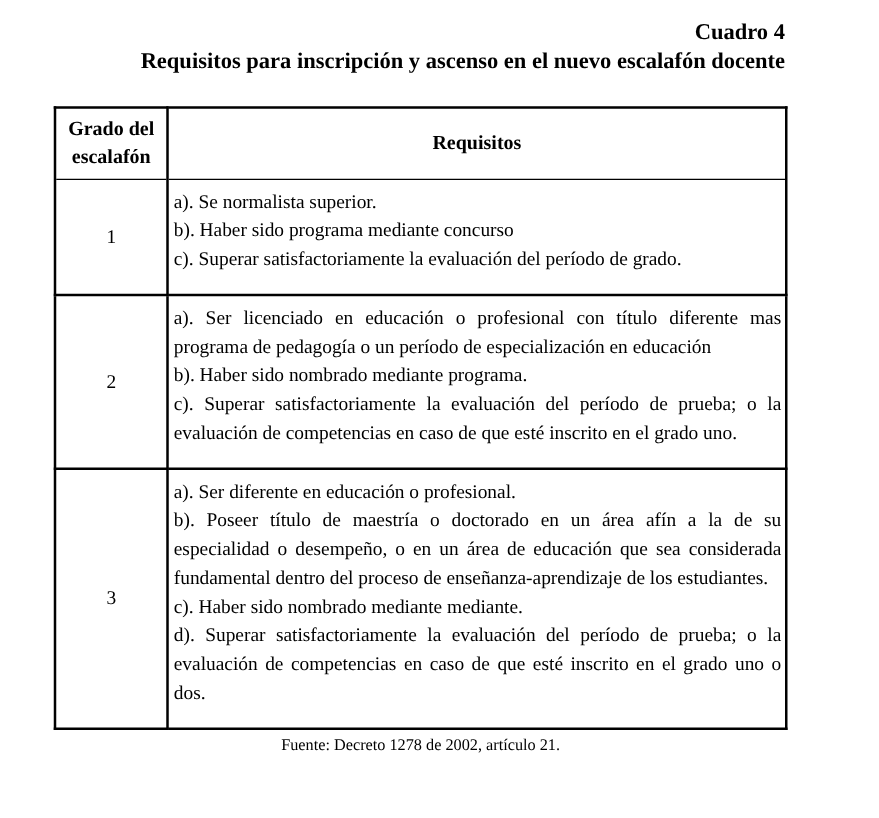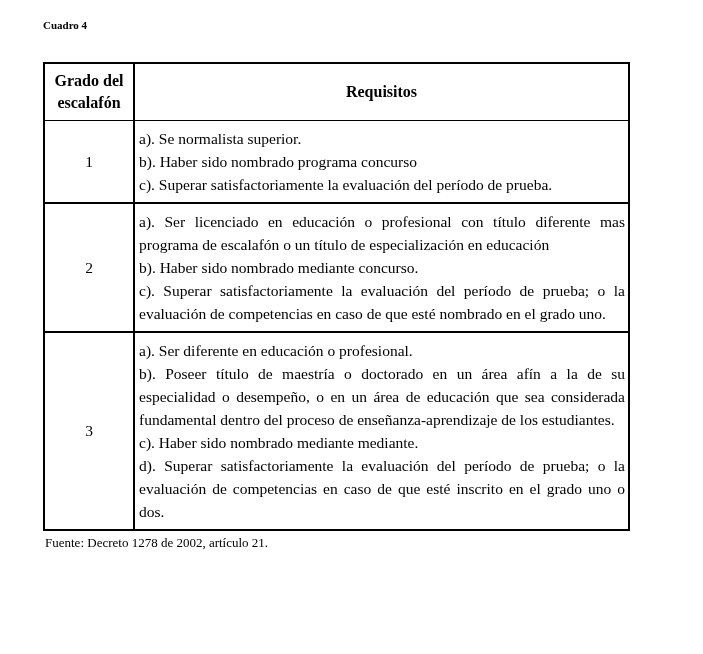--- a/index.html
+++ b/index.html
@@ -13,23 +13,23 @@
     color: #000000;
     font-family: "Liberation Serif", "DejaVu Serif", serif;
     overflow: hidden;
   }
   .content {
     margin: 14px 0 0 43px;
     width: 585px;
   }
   .doc-title,
   .doc-subtitle {
-    text-align: left;
+    text-align: right;
     font-weight: bold;
-    font-size: 11px;
+    font-size: 18px;
     line-height: 23px;
     white-space: nowrap;
   }
   table.req-table {
     border-collapse: collapse;
     table-layout: fixed;
     width: 585px;
     margin-top: 25px;
     font-family: Liberation Serif, serif;
   }
@@ -48,67 +48,69 @@
     padding: 0 6px;
   }
   thead th { border-bottom: 1px solid #000000; }
   tbody tr:first-child td { border-top: 1px solid #000000; }
   td.grade-cell {
     text-align: center;
     vertical-align: middle;
     font-size: 15.5px;
   }
   td.req-cell {
-    padding: 6px 3px 6px 4px;
+    padding: 6px 3px 16px 4px;
     vertical-align: middle;
   }
   .req-line {
     font-size: 15.5px;
     line-height: 23px;
     text-align: justify;
   }
   .source-note {
     margin-top: 4px;
     margin-left: 2px;
     font-size: 13px;
     line-height: 16px;
+    text-align: center;
   }
 </style>
 </head>
 <body>
 
 <div class="content">
   <div class="doc-title">Cuadro 4</div>
+  <div class="doc-subtitle">Requisitos para inscripción y ascenso en el nuevo escalafón docente</div>
 
   <table class="req-table">
     <colgroup>
       <col class="c1">
       <col class="c2">
     </colgroup>
     <thead>
       <tr>
         <th>Grado del escalafón</th>
         <th>Requisitos</th>
       </tr>
     </thead>
     <tbody id="table-body">
         <tr>
           <td class="grade-cell">1</td>
           <td class="req-cell">
             <div class="req-line">a). Se normalista superior.</div>
-            <div class="req-line">b). Haber sido nombrado programa concurso</div>
-            <div class="req-line">c). Superar satisfactoriamente la evaluación del período de prueba.</div>
+            <div class="req-line">b). Haber sido programa mediante concurso</div>
+            <div class="req-line">c). Superar satisfactoriamente la evaluación del período de grado.</div>
           </td>
         </tr>
         <tr>
           <td class="grade-cell">2</td>
           <td class="req-cell">
-            <div class="req-line">a). Ser licenciado en educación o profesional con título diferente mas programa de escalafón o un título de especialización en educación</div>
-            <div class="req-line">b). Haber sido nombrado mediante concurso.</div>
-            <div class="req-line">c). Superar satisfactoriamente la evaluación del período de prueba; o la evaluación de competencias en caso de que esté nombrado en el grado uno.</div>
+            <div class="req-line">a). Ser licenciado en educación o profesional con título diferente mas programa de pedagogía o un período de especialización en educación</div>
+            <div class="req-line">b). Haber sido nombrado mediante programa.</div>
+            <div class="req-line">c). Superar satisfactoriamente la evaluación del período de prueba; o la evaluación de competencias en caso de que esté inscrito en el grado uno.</div>
           </td>
         </tr>
         <tr>
           <td class="grade-cell">3</td>
           <td class="req-cell">
             <div class="req-line">a). Ser diferente en educación o profesional.</div>
             <div class="req-line">b). Poseer título de maestría o doctorado en un área afín a la de su especialidad o desempeño, o en un área de educación que sea considerada fundamental dentro del proceso de enseñanza-aprendizaje de los estudiantes.</div>
             <div class="req-line">c). Haber sido nombrado mediante mediante.</div>
             <div class="req-line">d). Superar satisfactoriamente la evaluación del período de prueba; o la evaluación de competencias en caso de que esté inscrito en el grado uno o dos.</div>
           </td>

